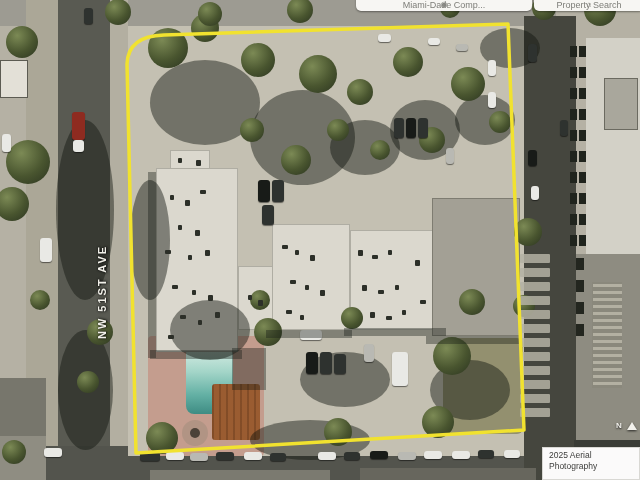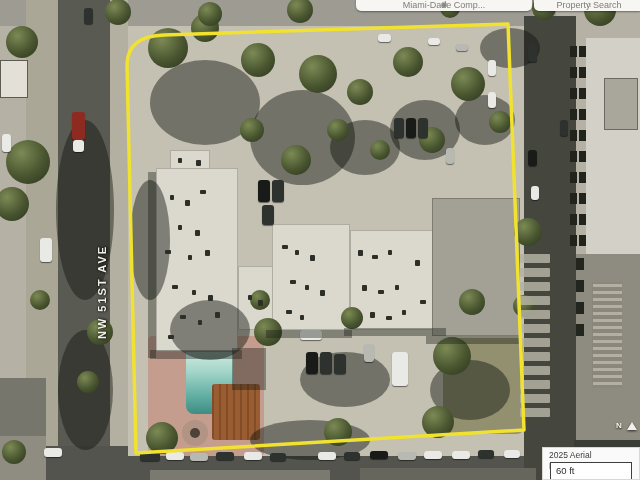--- a/index.html
+++ b/index.html
@@ -300,16 +300,13 @@
   </div>
 
   <div class="north-wrap">
     <span class="north-tri"></span>
     <span class="north-n">N</span>
   </div>
 
   <div class="attrib-box">
     <span class="attrib-text">2025 Aerial Photography</span>
   </div>
-  <div class="scale-bar">
-    <span>60 ft</span>
-  </div>
 </div>
 
 </body></html>

